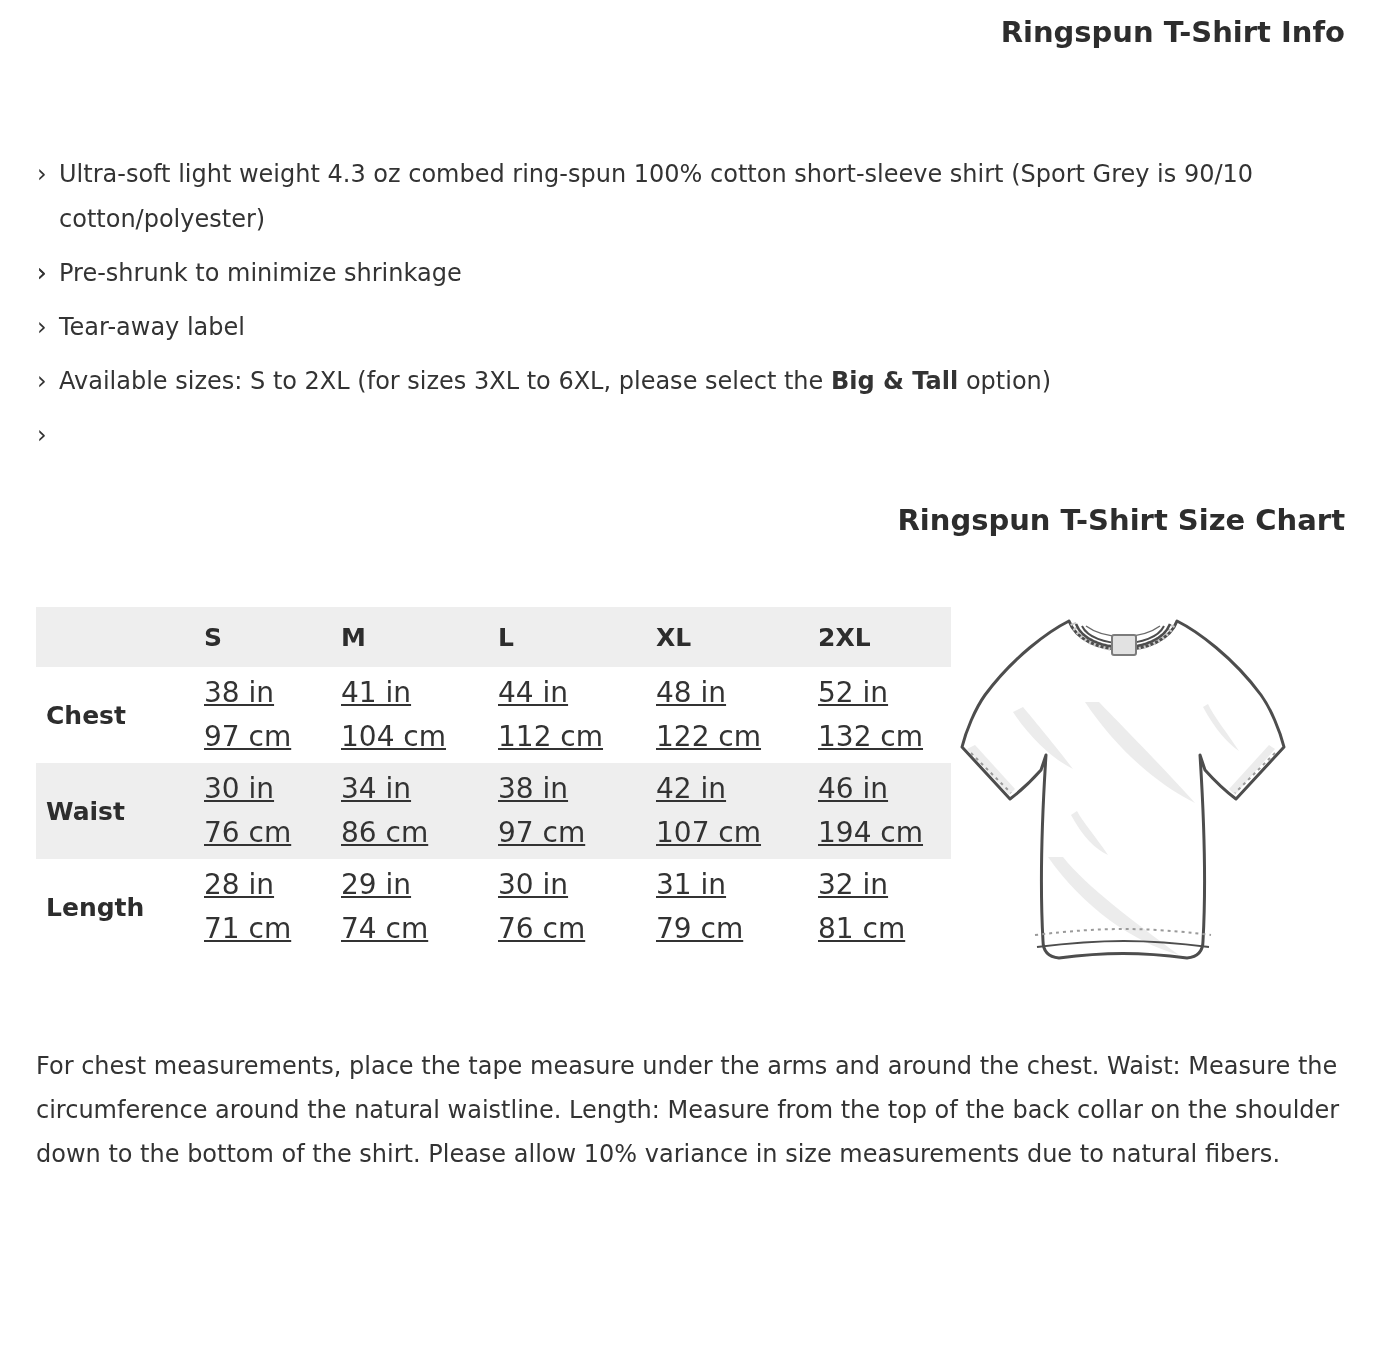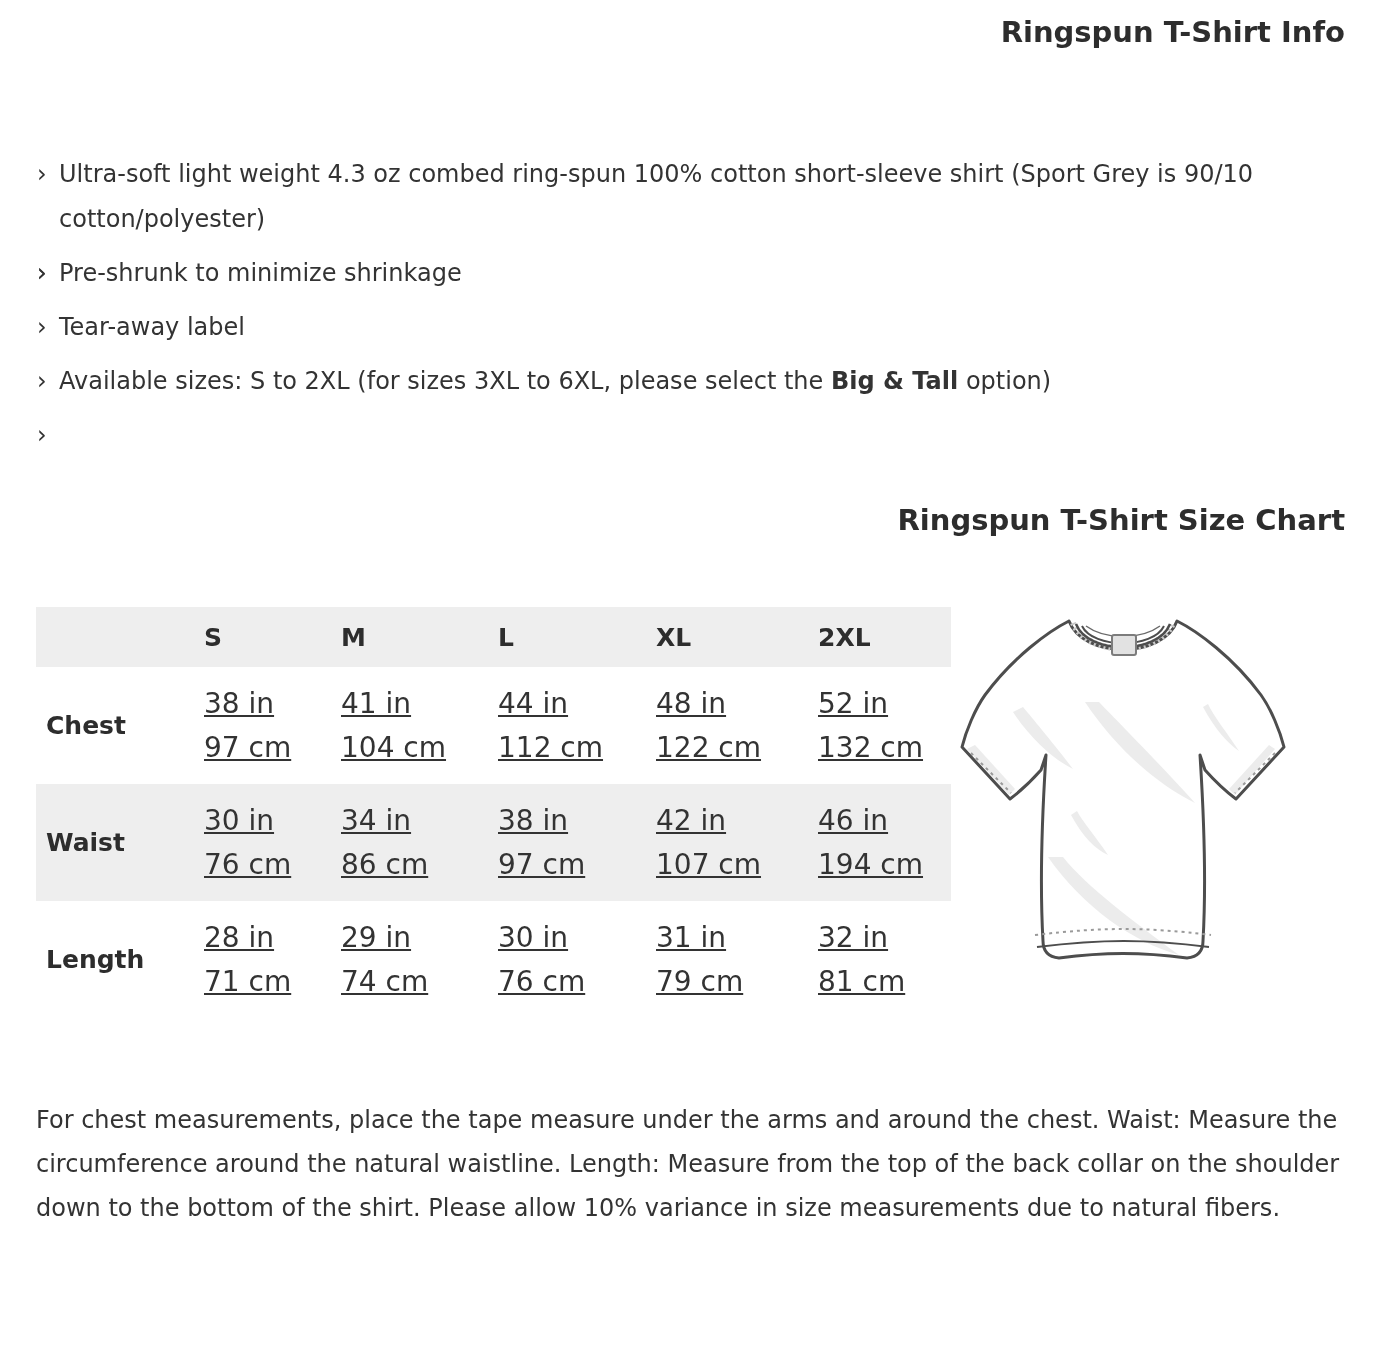--- a/index.html
+++ b/index.html
@@ -69,21 +69,21 @@
     vertical-align: middle;
     font-weight: normal;
   }
   .size-table thead tr { height: 60px; }
   .size-table thead th {
     background: #eeeeee;
     font-size: 25px;
     font-weight: bold;
     color: #2d2d2d;
   }
-  .size-table tbody tr { height: 117px; }
+  .size-table tbody tr { height: 96px; }
   .size-table tbody tr.shaded td { background: #eeeeee; }
   .size-table td.row-label {
     font-size: 25px;
     font-weight: bold;
     color: #2d2d2d;
     padding-left: 10px;
   }
   .size-table .cell-line {
     font-size: 28px;
     line-height: 44px;
@@ -92,21 +92,21 @@
   }
 
   .tshirt-wrap {
     width: 345px;
     height: 395px;
     margin-left: 2px;
     flex: none;
   }
 
   .footer-note {
-    margin-top: 80px;
+    margin-top: 42px;
     font-size: 24px;
     line-height: 44px;
     max-width: 1318px;
     color: #333333;
   }
 </style>
 </head>
 <body>
 
 <div class="content">

